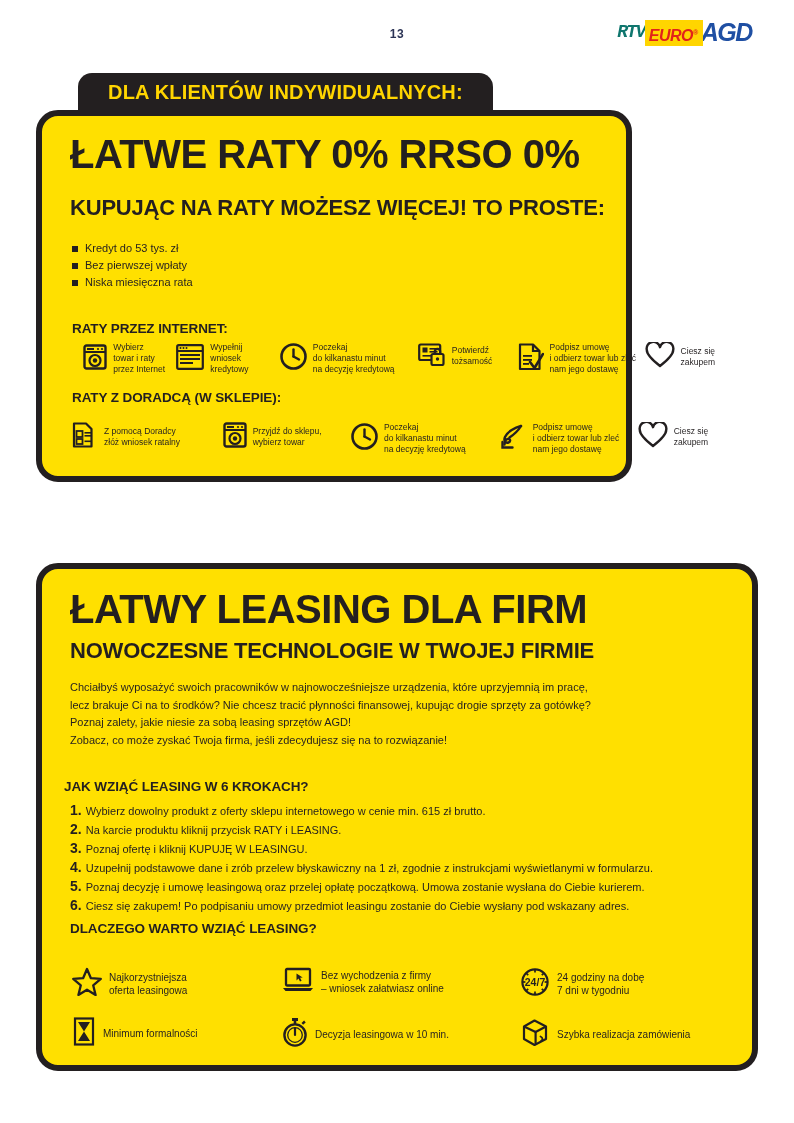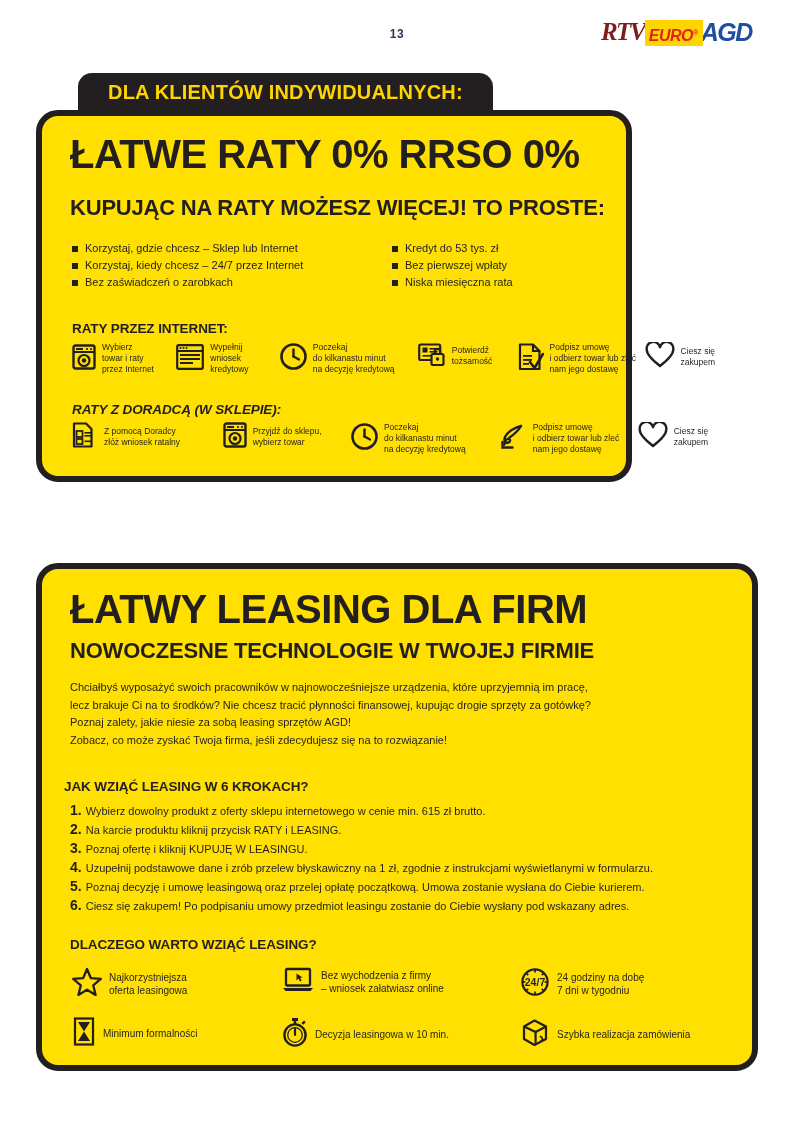--- a/index.html
+++ b/index.html
@@ -12,22 +12,22 @@
   .page { position: relative; width: 794px; height: 1123px; background: #fff; padding-left: 44px; }
 
   
   .topbar { position: absolute; top: 0; left: 0; width: 794px; height: 60px; }
   .page-number {
     position: absolute; left: 0; top: 27px; width: 794px; text-align: center;
     font-size: 12px; font-weight: bold; color: #2b3355; letter-spacing: .5px;
   }
   .logo { position: absolute; right: 42px; top: 19px; height: 26px; display: flex; align-items: stretch; }
   .logo-rtv {
-    color: #7f1d1d; font-size: 25px; font-weight: 900; font-style: italic;
-    letter-spacing: -1.6px; line-height: 26px; font-family: Liberation Serif, serif;
+    color: #0f766e; font-size: 18px; font-weight: 900; font-style: italic;
+    letter-spacing: -1.6px; line-height: 26px; font-family: Liberation Mono, monospace;
   }
   .logo-euro {
     background: #ffd500; color: #e2231a; font-size: 16px; font-weight: 900; font-style: italic;
     letter-spacing: -.5px; line-height: 26px; padding: 0 5px 0 4px; position: relative; top: 1px;
   }
   .logo-euro sup { font-size: 7px; vertical-align: super; }
   .logo-agd {
     color: #1f4fa3; font-size: 25px; font-weight: 900; font-style: italic;
     letter-spacing: -1.4px; line-height: 26px; margin-left: -2px;
   }
@@ -112,37 +112,32 @@
     <span>DLA KLIENTÓW INDYWIDUALNYCH:</span>
   </div>
 
   <div class="panel" style="left:36px; top:110px; width:596px; height:372px;">
 
     <div class="h-big" style="position:absolute; left:28px; top:18px;">ŁATWE RATY 0% RRSO 0%</div>
 
     <div class="h-sub" style="position:absolute; left:28px; top:80px;">KUPUJĄC NA RATY MOŻESZ WIĘCEJ! TO PROSTE:</div>
 
     <div class="bullets" style="position:absolute; left:30px; top:124px; width:660px;">
-      <ul style="width:320px;">
-        <li>Korzystaj, gdzie chcesz – Sklep lub Internet</li>
-        <li>Korzystaj, kiedy chcesz – 24/7 przez Internet</li>
-        <li>Bez zaświadczeń o zarobkach</li>
-      </ul>
       <ul style="width:300px;">
         <li>Kredyt do 53 tys. zł</li>
         <li>Bez pierwszej wpłaty</li>
         <li>Niska miesięczna rata</li>
       </ul>
     </div>
 
     <div class="h-small" style="position:absolute; left:30px; top:205px;">RATY PRZEZ INTERNET:</div>
 
     <div class="icon-row" style="position:absolute; left:30px; top:226px; width:670px;">
 
-      <div class="icon-item" style="width:115px;">
+      <div class="icon-item" style="width:115px;justify-content:center;">
         <span class="glyph">
           <svg width="24" height="26" viewBox="0 0 24 26">
               <rect x="1.5" y="1.5" width="21" height="23" rx="2" fill="none" stroke="#231f20" stroke-width="2.4"></rect>
               <line x1="1.5" y1="8" x2="22.5" y2="8" stroke="#231f20" stroke-width="2"></line>
               <rect x="4" y="4" width="7" height="2" fill="#231f20"></rect>
               <circle cx="15" cy="5" r="1.1" fill="#231f20"></circle>
               <circle cx="19" cy="5" r="1.1" fill="#231f20"></circle>
               <circle cx="12" cy="16.5" r="5.5" fill="none" stroke="#231f20" stroke-width="2.2"></circle>
               <circle cx="12" cy="16.5" r="2.2" fill="#231f20"></circle>
             </svg>
@@ -219,21 +214,21 @@
       <div class="icon-item" style="width:auto;">
         <span class="glyph">
           <svg width="30" height="26" viewBox="0 0 30 26">
               <path d="M15 24 C6 17 1.8 12.5 1.8 8 A6.2 6.2 0 0 1 15 5.2 A6.2 6.2 0 0 1 28.2 8 C28.2 12.5 24 17 15 24 Z" fill="none" stroke="#231f20" stroke-width="2.4" stroke-linejoin="round"></path>
             </svg>
         </span>
         <span class="cap">Ciesz się zakupem</span>
       </div>
     </div>
 
-    <div class="h-small" style="position:absolute; left:30px; top:286px;font-style:italic;">RATY Z DORADCĄ (W SKLEPIE):</div>
+    <div class="h-small" style="position:absolute; left:30px; top:274px;">RATY Z DORADCĄ (W SKLEPIE):</div>
 
     <div class="icon-row" style="position:absolute; left:30px; top:306px; width:670px;">
 
       <div class="icon-item" style="width:155px;">
         <span class="glyph">
           <svg width="26" height="26" viewBox="0 0 26 26">
               <path d="M2 1.5 h12 l5.5 5.5 v17.5 h-17.5 z" fill="none" stroke="#231f20" stroke-width="2.2" stroke-linejoin="round"></path>
               <rect x="4.5" y="9" width="6" height="6" fill="none" stroke="#231f20" stroke-width="1.8"></rect>
               <rect x="4.5" y="17" width="6" height="5" fill="none" stroke="#231f20" stroke-width="1.8"></rect>
               <rect x="12.5" y="10" width="7" height="1.6" fill="#231f20"></rect>
@@ -334,21 +329,21 @@
       <div class="step">
         <span class="num">5.</span>
         <span class="txt">Poznaj decyzję i umowę leasingową oraz przelej opłatę początkową. Umowa zostanie wysłana do Ciebie kurierem.</span>
       </div>
       <div class="step">
         <span class="num">6.</span>
         <span class="txt">Ciesz się zakupem! Po podpisaniu umowy przedmiot leasingu zostanie do Ciebie wysłany pod wskazany adres.</span>
       </div>
     </div>
 
-    <div class="h-small" style="position:absolute; left:28px; top:368px;">DLACZEGO WARTO WZIĄĆ LEASING?</div>
+    <div class="h-small" style="position:absolute; left:28px; top:352px;">DLACZEGO WARTO WZIĄĆ LEASING?</div>
 
     <div class="icon-row" style="position:absolute; left:30px; top:398px; width:670px;">
       <div class="benefit" style="width:210px;">
         <span class="glyph">
           <svg width="30" height="29" viewBox="0 0 30 29">
               <path d="M15 2 L18.9 11.2 L28.8 11.9 L21.2 18.3 L23.6 28 L15 22.7 L6.4 28 L8.8 18.3 L1.2 11.9 L11.1 11.2 Z" fill="none" stroke="#231f20" stroke-width="2.3" stroke-linejoin="round"></path>
             </svg>
         </span>
         <span class="cap">Najkorzystniejsza
 oferta leasingowa</span>

